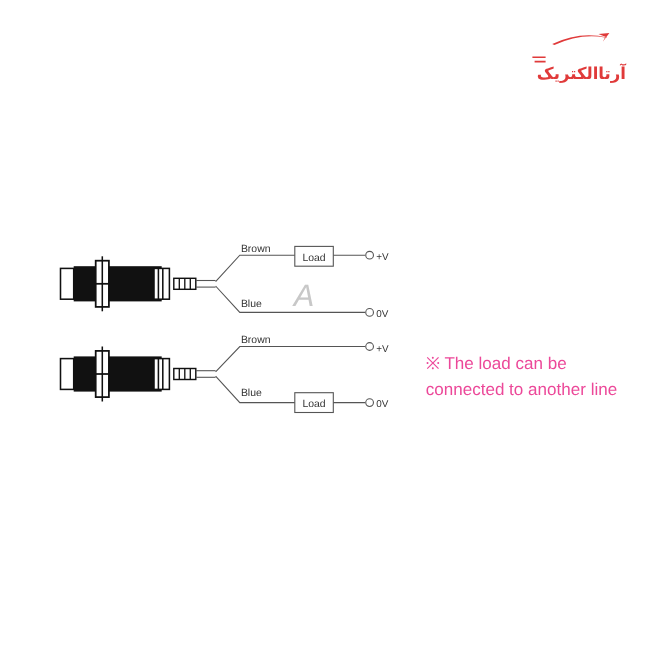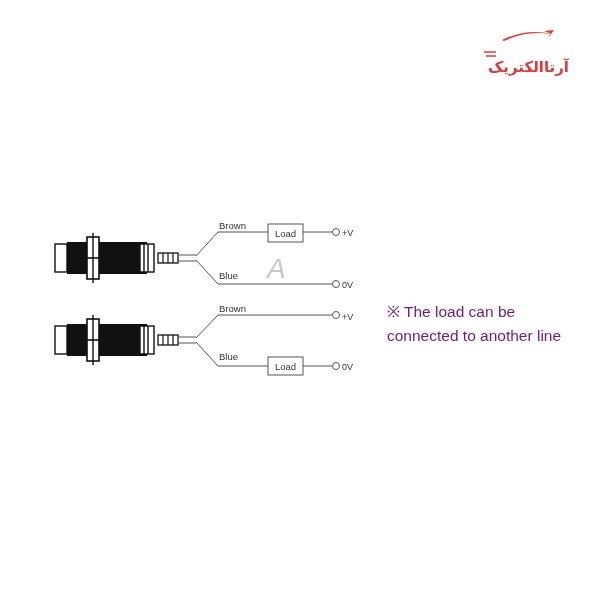--- a/index.html
+++ b/index.html
@@ -1,20 +1,20 @@
 <!DOCTYPE html>
 <html><head>
 <meta charset="utf-8">
 <style>
   html, body { margin:0; padding:0; background:#ffffff; }
   body { width:600px; height:600px; position:relative; overflow:hidden; font-family:"Liberation Sans", sans-serif; }
   .logo { position:absolute; left:482px; top:28px; width:90px; height:34px; }
   .logo-text { position:absolute; left:6px; top:10px; font-family:"DejaVu Sans", sans-serif; font-weight:bold; font-size:15px; color:#e03a3a; direction:rtl; letter-spacing:-0.5px;margin-top:20px; }
   .diagram { position:absolute; left:0; top:0; width:600px; height:600px; }
-  .note { position:absolute; left:387px; top:300px; width:180px; font-size:15.5px; line-height:24px; color:#701a75; }
+  .note { position:absolute; left:387px; top:319px; width:180px; font-size:15.5px; line-height:24px; color:#ec4899; }
   .note .mark { margin-right:4px; }
   svg text { font-family:"Liberation Sans", sans-serif; }
 </style>
 </head>
 <body>
 
 <div class="logo">
   <svg width="90" height="34" style="position:absolute;left:0;top:0">
     <path d="M20 12 Q45 0 70 6 L62 3 L72 2 L66 10 L68 6 Q45 2 22 13 Z" fill="#e03a3a"></path>
     <line x1="2" y1="24" x2="14" y2="24" stroke="#e03a3a" stroke-width="1.5"></line>

